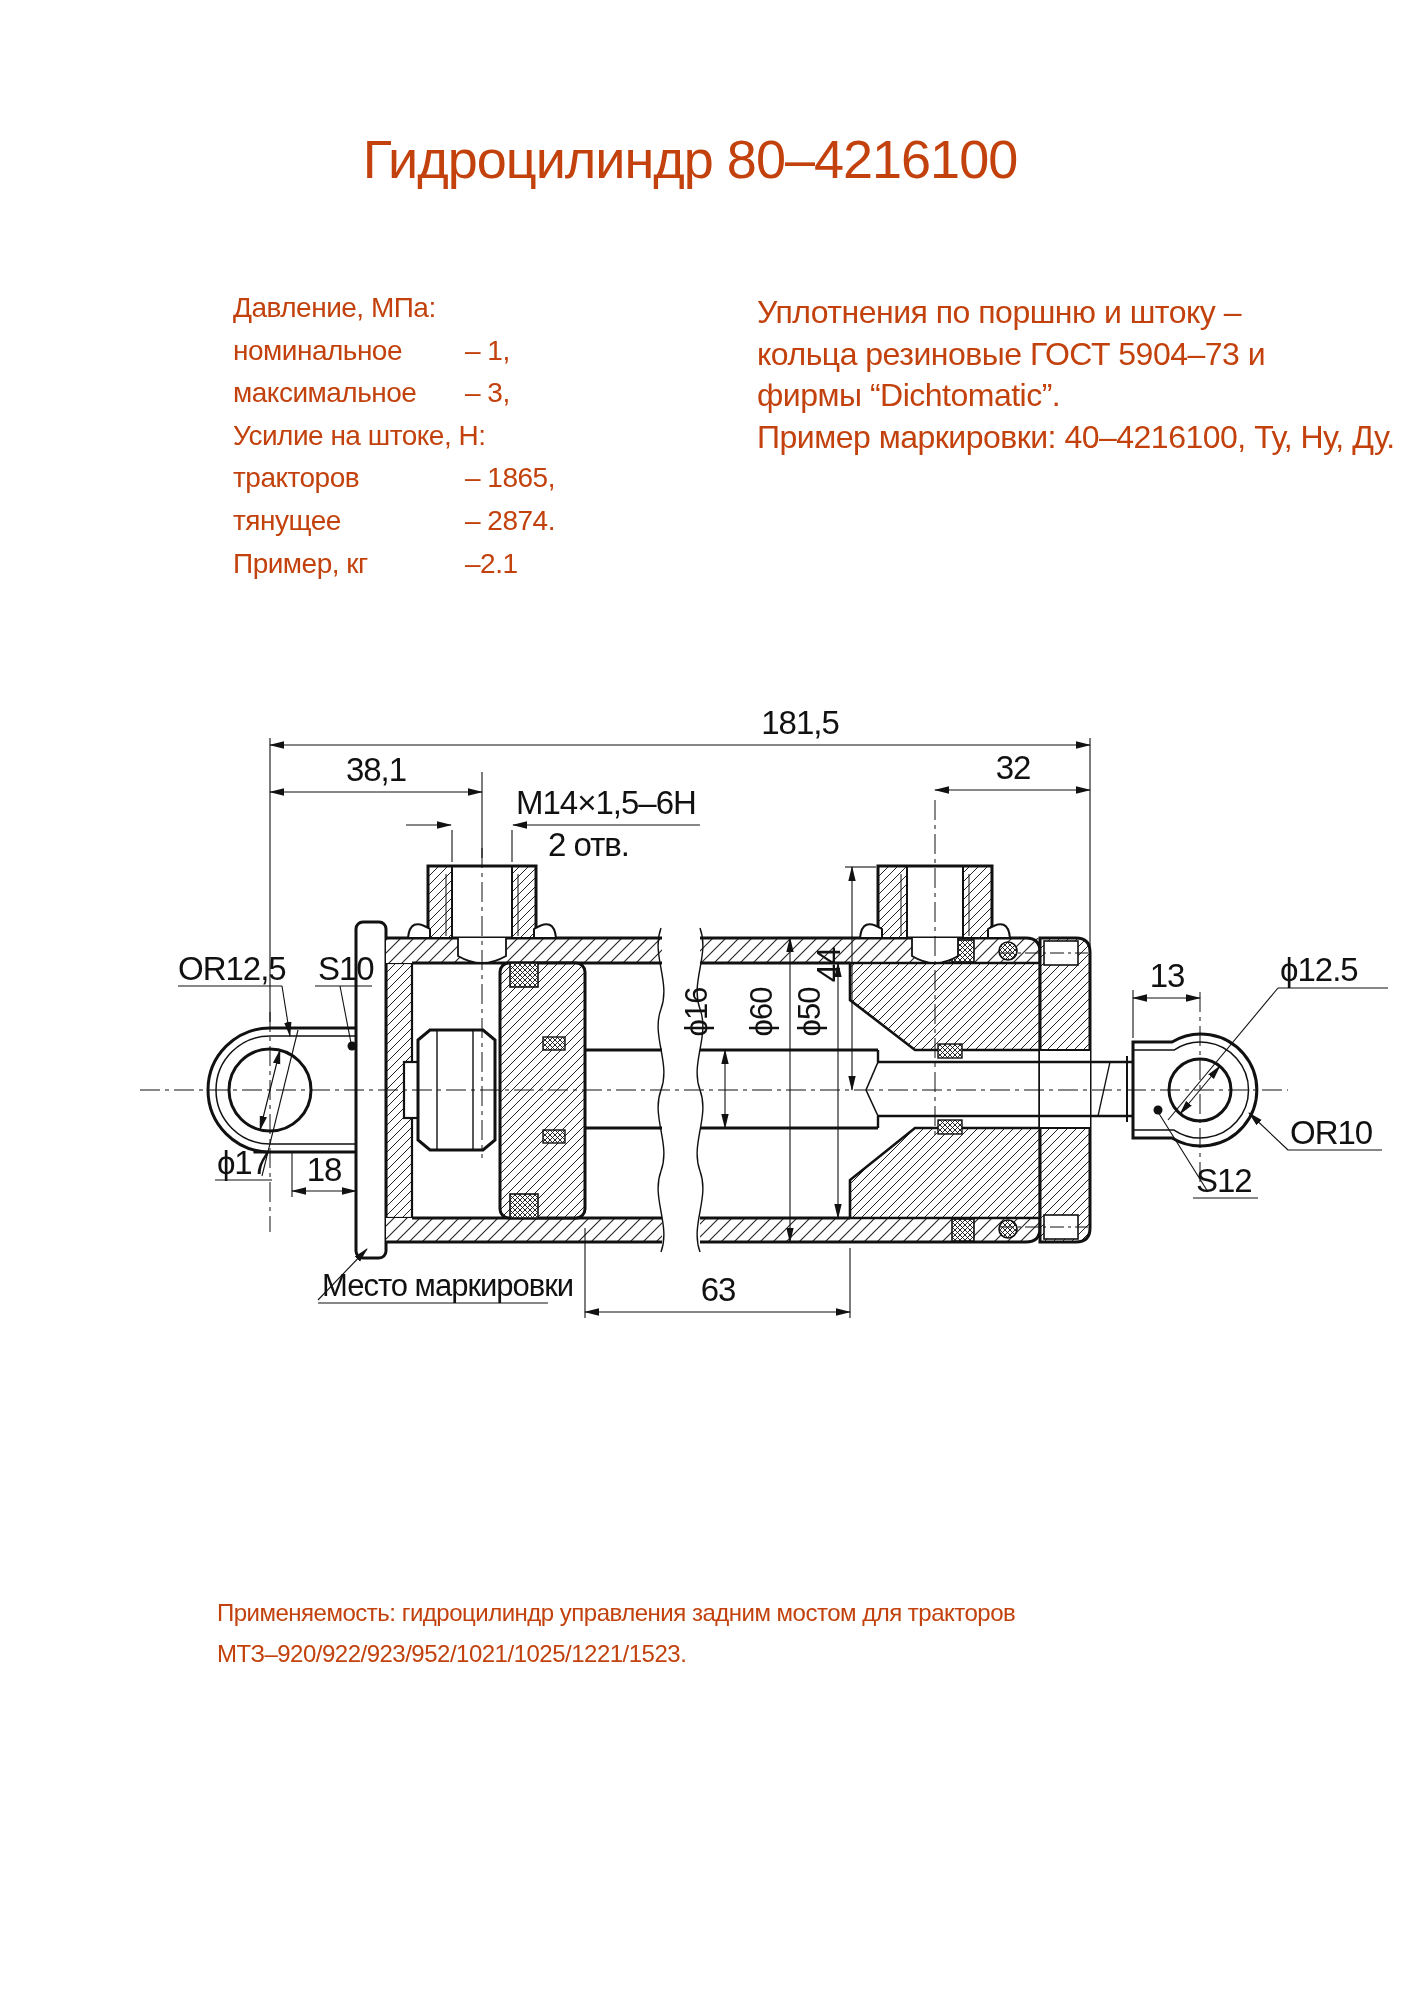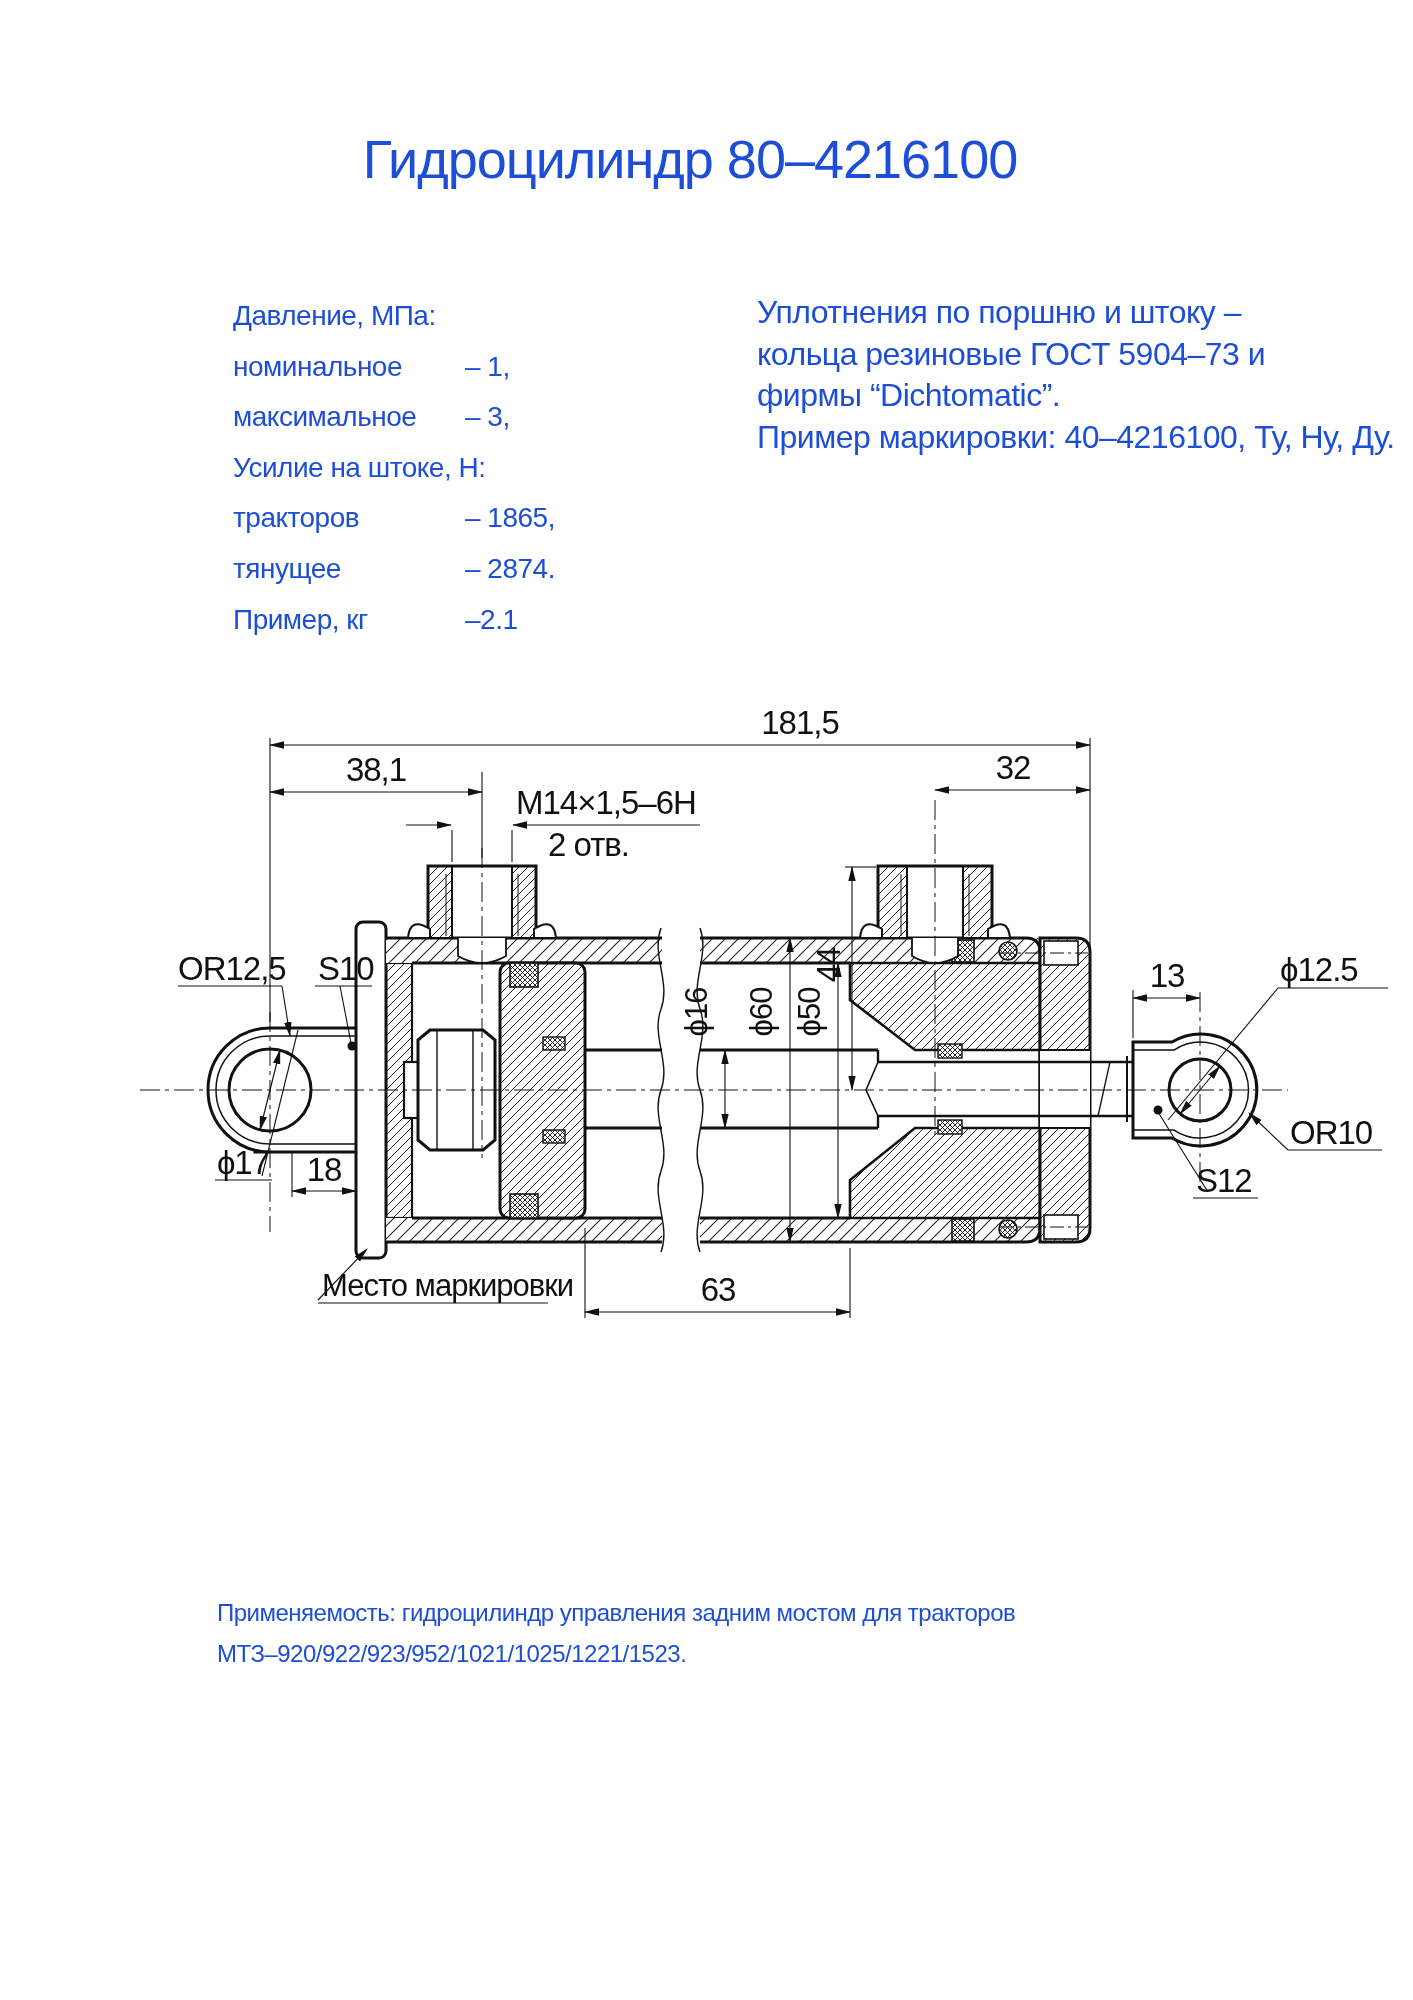--- a/index.html
+++ b/index.html
@@ -1,21 +1,21 @@
 <!DOCTYPE html>
 <html><head>
 <meta charset="utf-8">
 <style>
   html,body{margin:0;padding:0;background:#888;}
   #page{position:relative;width:1413px;height:2000px;background:#fff;overflow:hidden;
-        font-family:"Liberation Sans",sans-serif;color:#1d4ed8;}
+        font-family:"Liberation Sans",sans-serif;color:#c2410c;}
   #title{position:absolute;top:128px;left:0;width:1380px;text-align:center;
          font-size:54px;letter-spacing:-1px;white-space:nowrap;}
   .specs{position:absolute;left:233px;top:292px;font-size:28px;letter-spacing:-0.5px;}
-  .spec-row{display:flex;height:42.6px;align-items:flex-start;white-space:nowrap;margin-top:8px;}
+  .spec-row{display:flex;height:42.6px;align-items:flex-start;white-space:nowrap;}
   .spec-label{width:232px;}
   .spec-value{}
   .note{position:absolute;left:757px;top:292px;font-size:32px;letter-spacing:-0.5px;line-height:41.5px;white-space:nowrap;}
   .apply{position:absolute;left:217px;top:1592px;font-size:24px;letter-spacing:-0.5px;line-height:41px;white-space:nowrap;}
   svg{position:absolute;left:0;top:560px;}
   svg text{font-family:"Liberation Sans",sans-serif;fill:#111;font-size:33px;letter-spacing:-1px;}
   .t-sm{font-size:31px;}
 </style>
 </head>
 <body>

